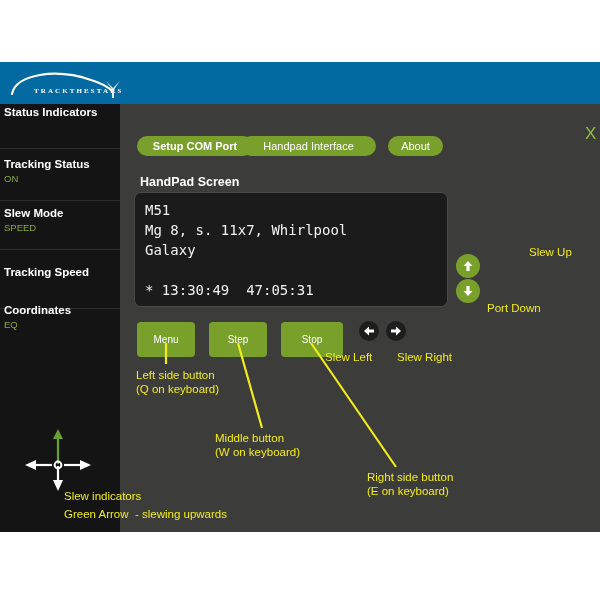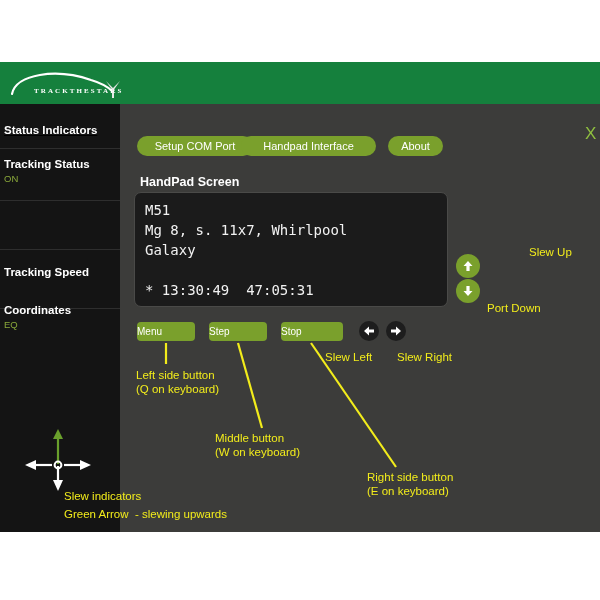--- a/index.html
+++ b/index.html
@@ -25,21 +25,21 @@
     background: #3c3c3a;
     overflow: hidden;
   }
 
   
   #header {
     position: absolute;
     left: 0; top: 0;
     width: 600px;
     height: 42px;
-    background: #15803d;
+    background: #0369a1;
   }
   #logo {
     position: absolute;
     left: 6px;
     top: 4px;
     width: 118px;
     height: 36px;
   }
   #logo svg { display: block; }
   #logo-text {
@@ -62,21 +62,21 @@
     border: none;
     border-radius: 10px;
     color: #ffffff;
     font-size: 11px;
     font-family: "Liberation Sans", sans-serif;
     padding: 0;
     cursor: pointer;
     line-height: 20px;
     text-align: center;
   }
-  #nav-setup { left: 137px; width: 116px; }
+  #nav-setup { left: 137px; width: 116px; font-weight: bold; }
   #nav-handpad { left: 241px; width: 135px; }
   #nav-about { left: 388px; width: 55px; }
 
   #close-x {
     position: absolute;
     left: 585px;
     top: 63px;
     color: #8fbf3f;
     font-size: 17px;
     font-family: "Liberation Sans", sans-serif;
@@ -155,31 +155,31 @@
     font-size: 14px;
     line-height: 20px;
     white-space: pre;
   }
   .lcd-blank { height: 20px; }
 
   
   .act-btn {
     position: absolute;
     top: 260px;
-    height: 19px;
+    height: 35px;
     background: #7aa02c;
     border: none;
     border-radius: 4px;
     color: #ffffff;
     font-size: 10px;
     font-family: "Liberation Sans", sans-serif;
     cursor: pointer;
     padding: 0;
     line-height: 19px;
-    text-align: left;
+    text-align: center;
   }
   #btn-menu { left: 137px; width: 58px; }
   #btn-step { left: 209px; width: 58px; }
   #btn-stop { left: 281px; width: 62px; }
 
   
   .round-btn {
     position: absolute;
     border-radius: 50%;
     border: none;
@@ -238,31 +238,35 @@
   </div>
 
   <div id="close-x">X</div>
 
   <button class="nav-btn" id="nav-setup">Setup COM Port</button>
   <button class="nav-btn" id="nav-handpad">Handpad Interface</button>
   <button class="nav-btn" id="nav-about">About</button>
 
   <div id="sidebar">
 
-    <div class="side-block" style="top:20px;text-decoration:underline;">
+    <div class="side-block" style="top:2px;">
       <div class="side-title">Status Indicators</div>
     </div>
     <div class="side-sep" style="top:44px;"></div>
 
     <div class="side-block" style="top:54px;">
       <div class="side-title">Tracking Status</div>
       <div class="side-value">ON</div>
     </div>
     <div class="side-sep" style="top:96px;"></div>
 
+    <div class="side-block" style="top:103px;">
+      <div class="side-title">Slew Mode</div>
+      <div class="side-value">SPEED</div>
+    </div>
     <div class="side-sep" style="top:145px;"></div>
 
     <div class="side-block" style="top:162px;">
       <div class="side-title">Tracking Speed</div>
     </div>
     <div class="side-sep" style="top:204px;"></div>
 
     <div class="side-block" style="top:200px;">
       <div class="side-title">Coordinates</div>
       <div class="side-value">EQ</div>

